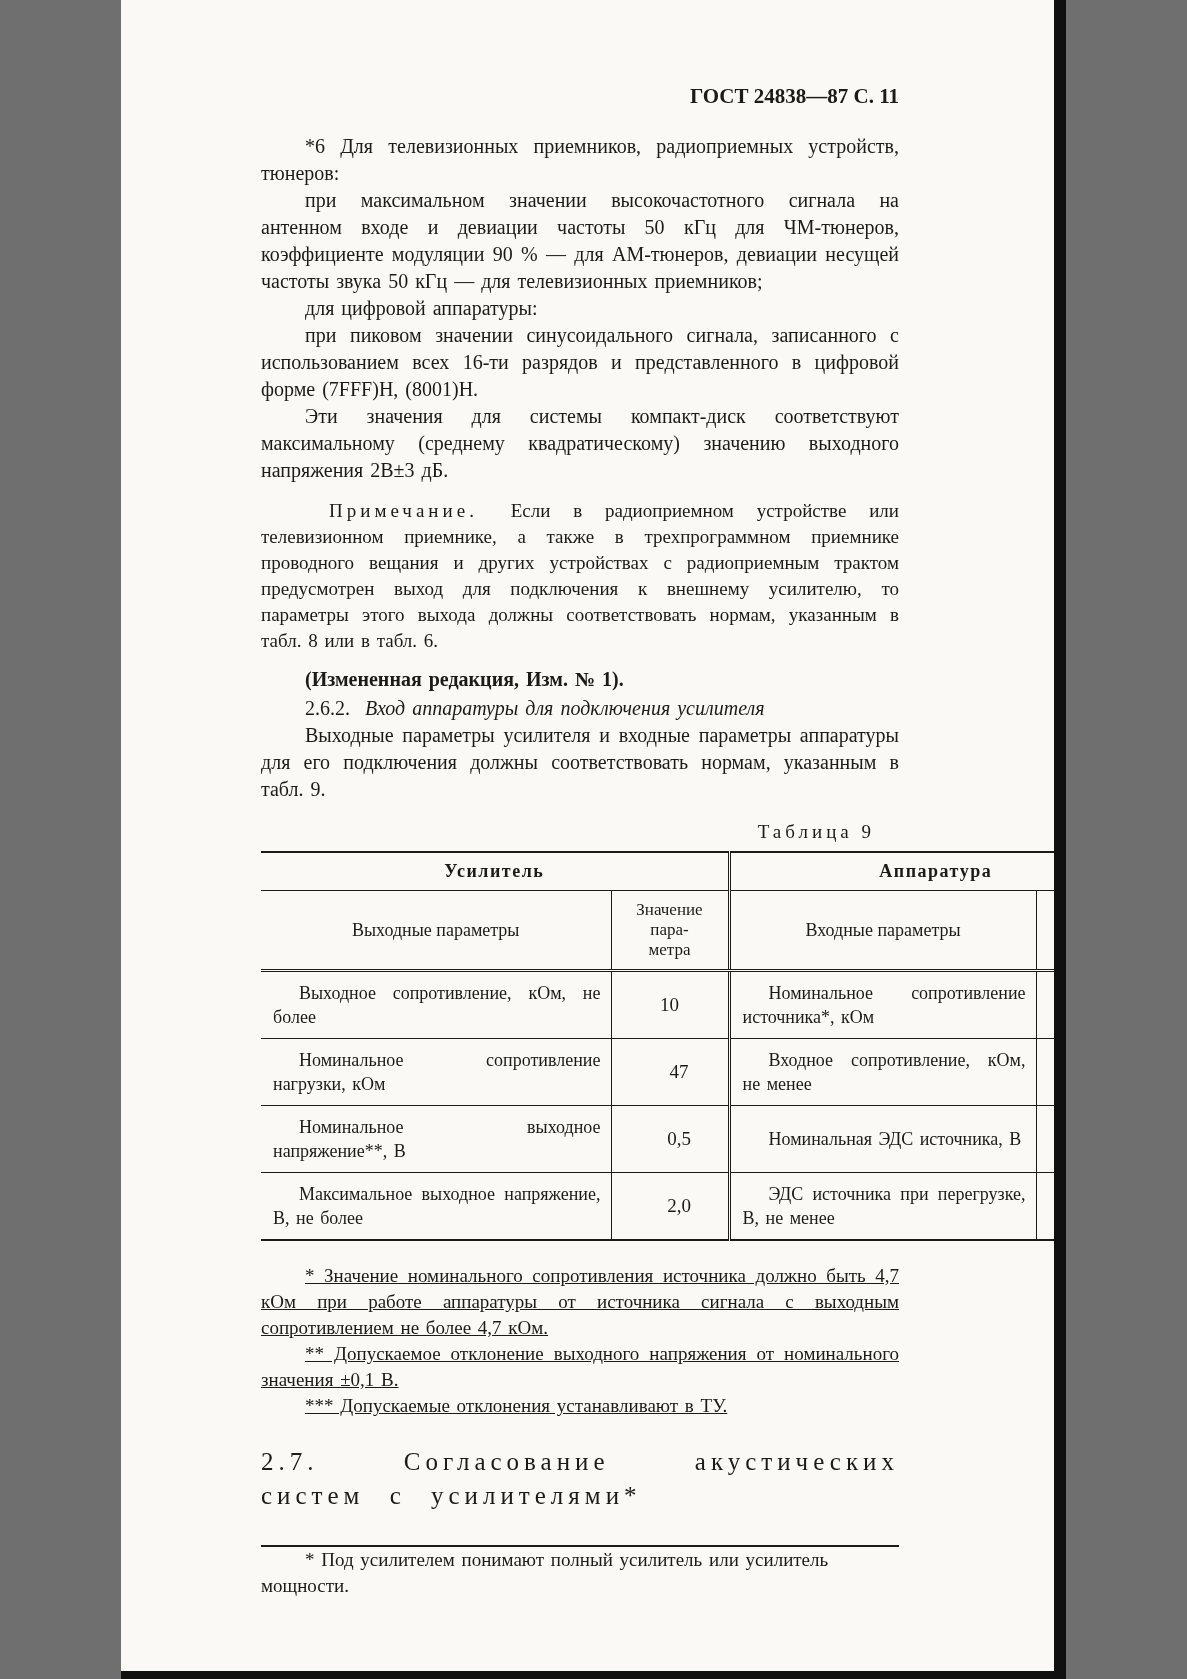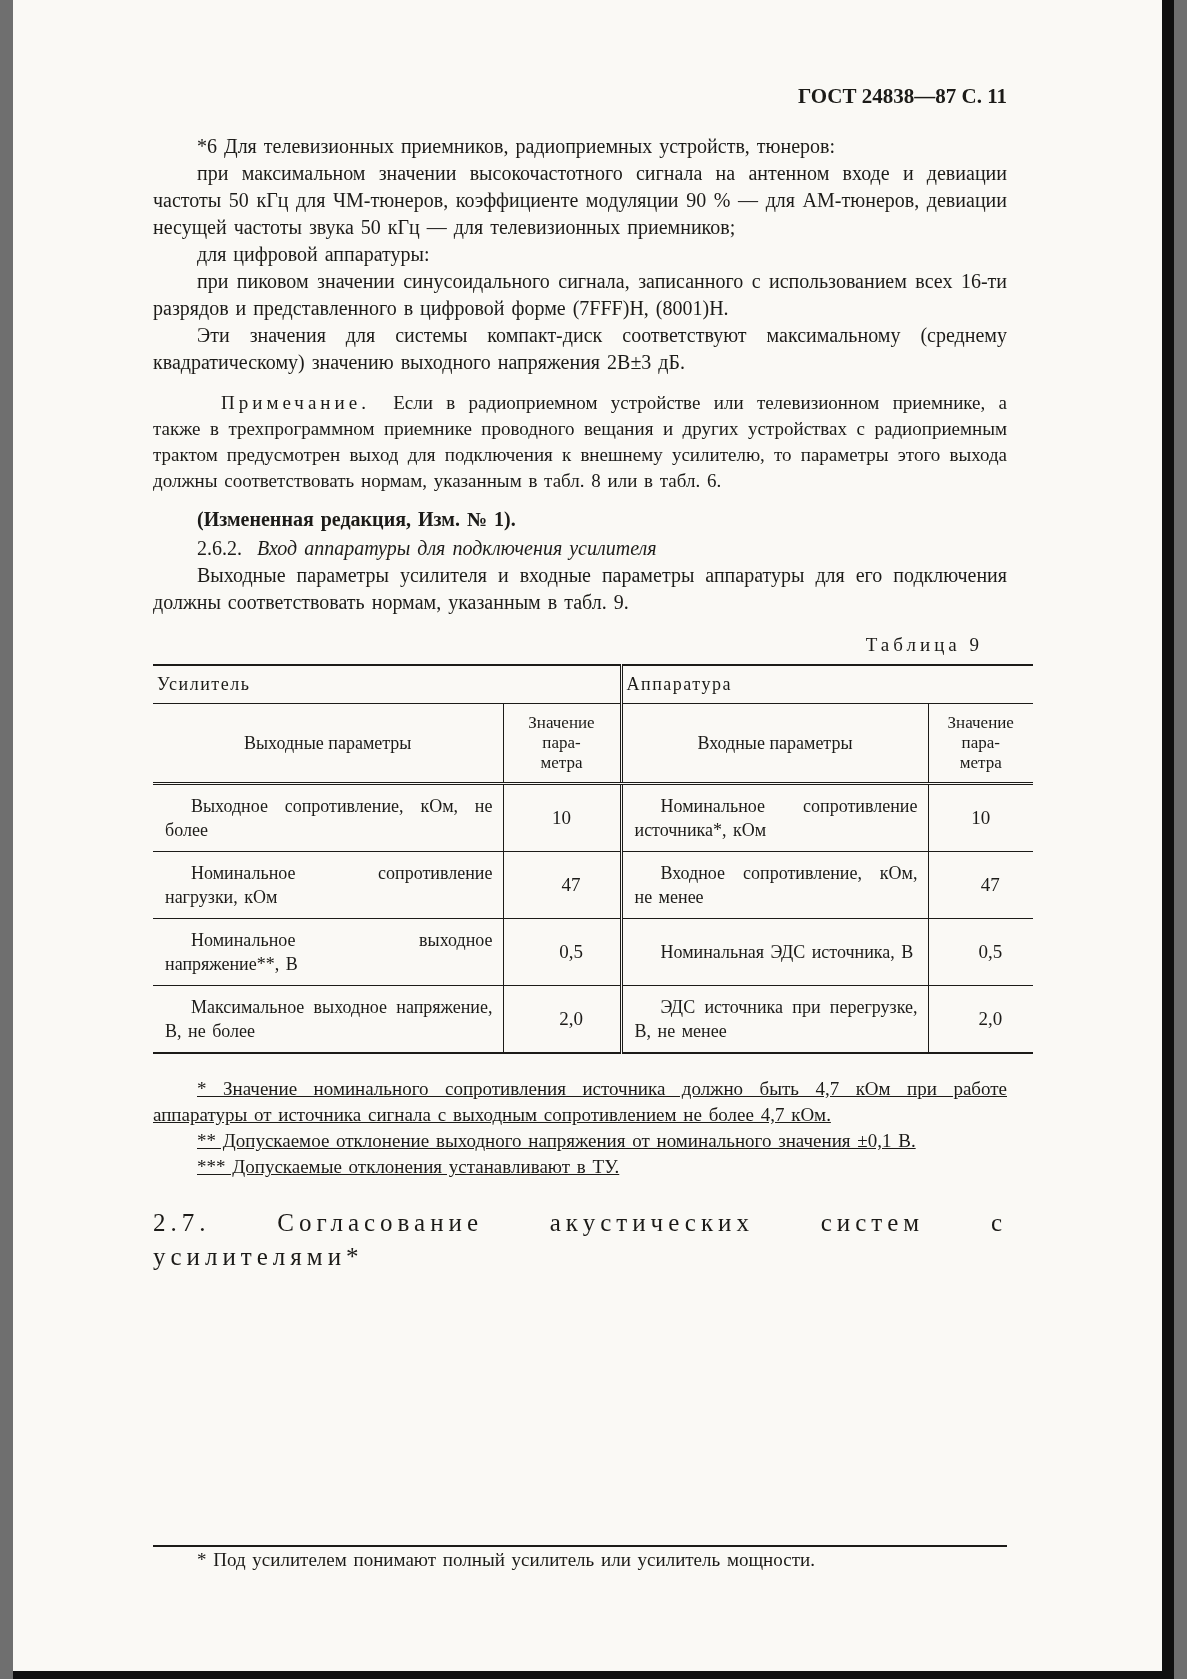--- a/index.html
+++ b/index.html
@@ -1,18 +1,18 @@
 <!DOCTYPE html>
 <html><head>
 <meta charset="utf-8">
 <style>
   html,body { margin:0; padding:0; background:#6f6f6f; }
   .page {
     position:relative;
-    width:1161px; height:1679px;
+    width:945px; height:1679px;
     margin:0 auto;
     background:#faf9f5;
     color:#1c1b18;
     font-family:"Liberation Serif","DejaVu Serif",serif;
     overflow:hidden;
   }
   .edge-right { position:absolute; top:0; right:0; width:12px; height:100%; background:#101010; }
   .edge-bottom { position:absolute; left:0; bottom:0; width:100%; height:8px; background:#101010; }
 
   .content { padding:84px 167px 0 140px; }
@@ -31,21 +31,21 @@
   .sec262 .num { margin-right:8px; }
   .sec262 .ital { font-style:italic; }
 
   .caption { text-align:right; font-size:19px; letter-spacing:4px; margin-top:18px; margin-bottom:8px; padding-right:24px; }
 
   table.t9 { width:100%; border-collapse:collapse; table-layout:fixed;
              border-top:2px solid #1c1b18; border-bottom:2px solid #1c1b18; font-size:18px; }
   .t9 col.w1 { width:350px; } .t9 col.w2 { width:118px; }
   .t9 col.w3 { width:307px; } .t9 col.w4 { width:105px; }
   .t9 th { font-weight:normal; }
-  .t9 tr.grp th { border-bottom:1px solid #1c1b18; padding:8px 4px; text-align:left; letter-spacing:1.5px; }
+  .t9 tr.grp th { border-bottom:1px solid #1c1b18; padding:8px 4px; text-align:center; letter-spacing:1.5px;font-weight:bold; }
   .t9 tr.cols th { border-bottom:3px double #1c1b18; padding:9px 6px; text-align:center; vertical-align:middle; }
   .vline { border-left:1px solid #1c1b18; }
   .dleft { border-left:3px double #1c1b18; }
   .t9 tbody tr + tr td { border-top:1px solid #1c1b18;padding-left:20px; }
   .t9 td.param { text-align:justify; padding:9px 10px 9px 12px; text-indent:26px; line-height:24px; vertical-align:middle; word-spacing:2px; }
   .t9 td.val { text-align:center; vertical-align:middle; font-size:19px; }
   .pre { white-space:pre-line; line-height:20px; font-size:17px; }
 
   .tbl-footnotes { margin-top:22px; }
   .fn { font-size:19px; line-height:26px; text-align:justify; text-indent:44px; word-spacing:2px;text-decoration:underline; }

